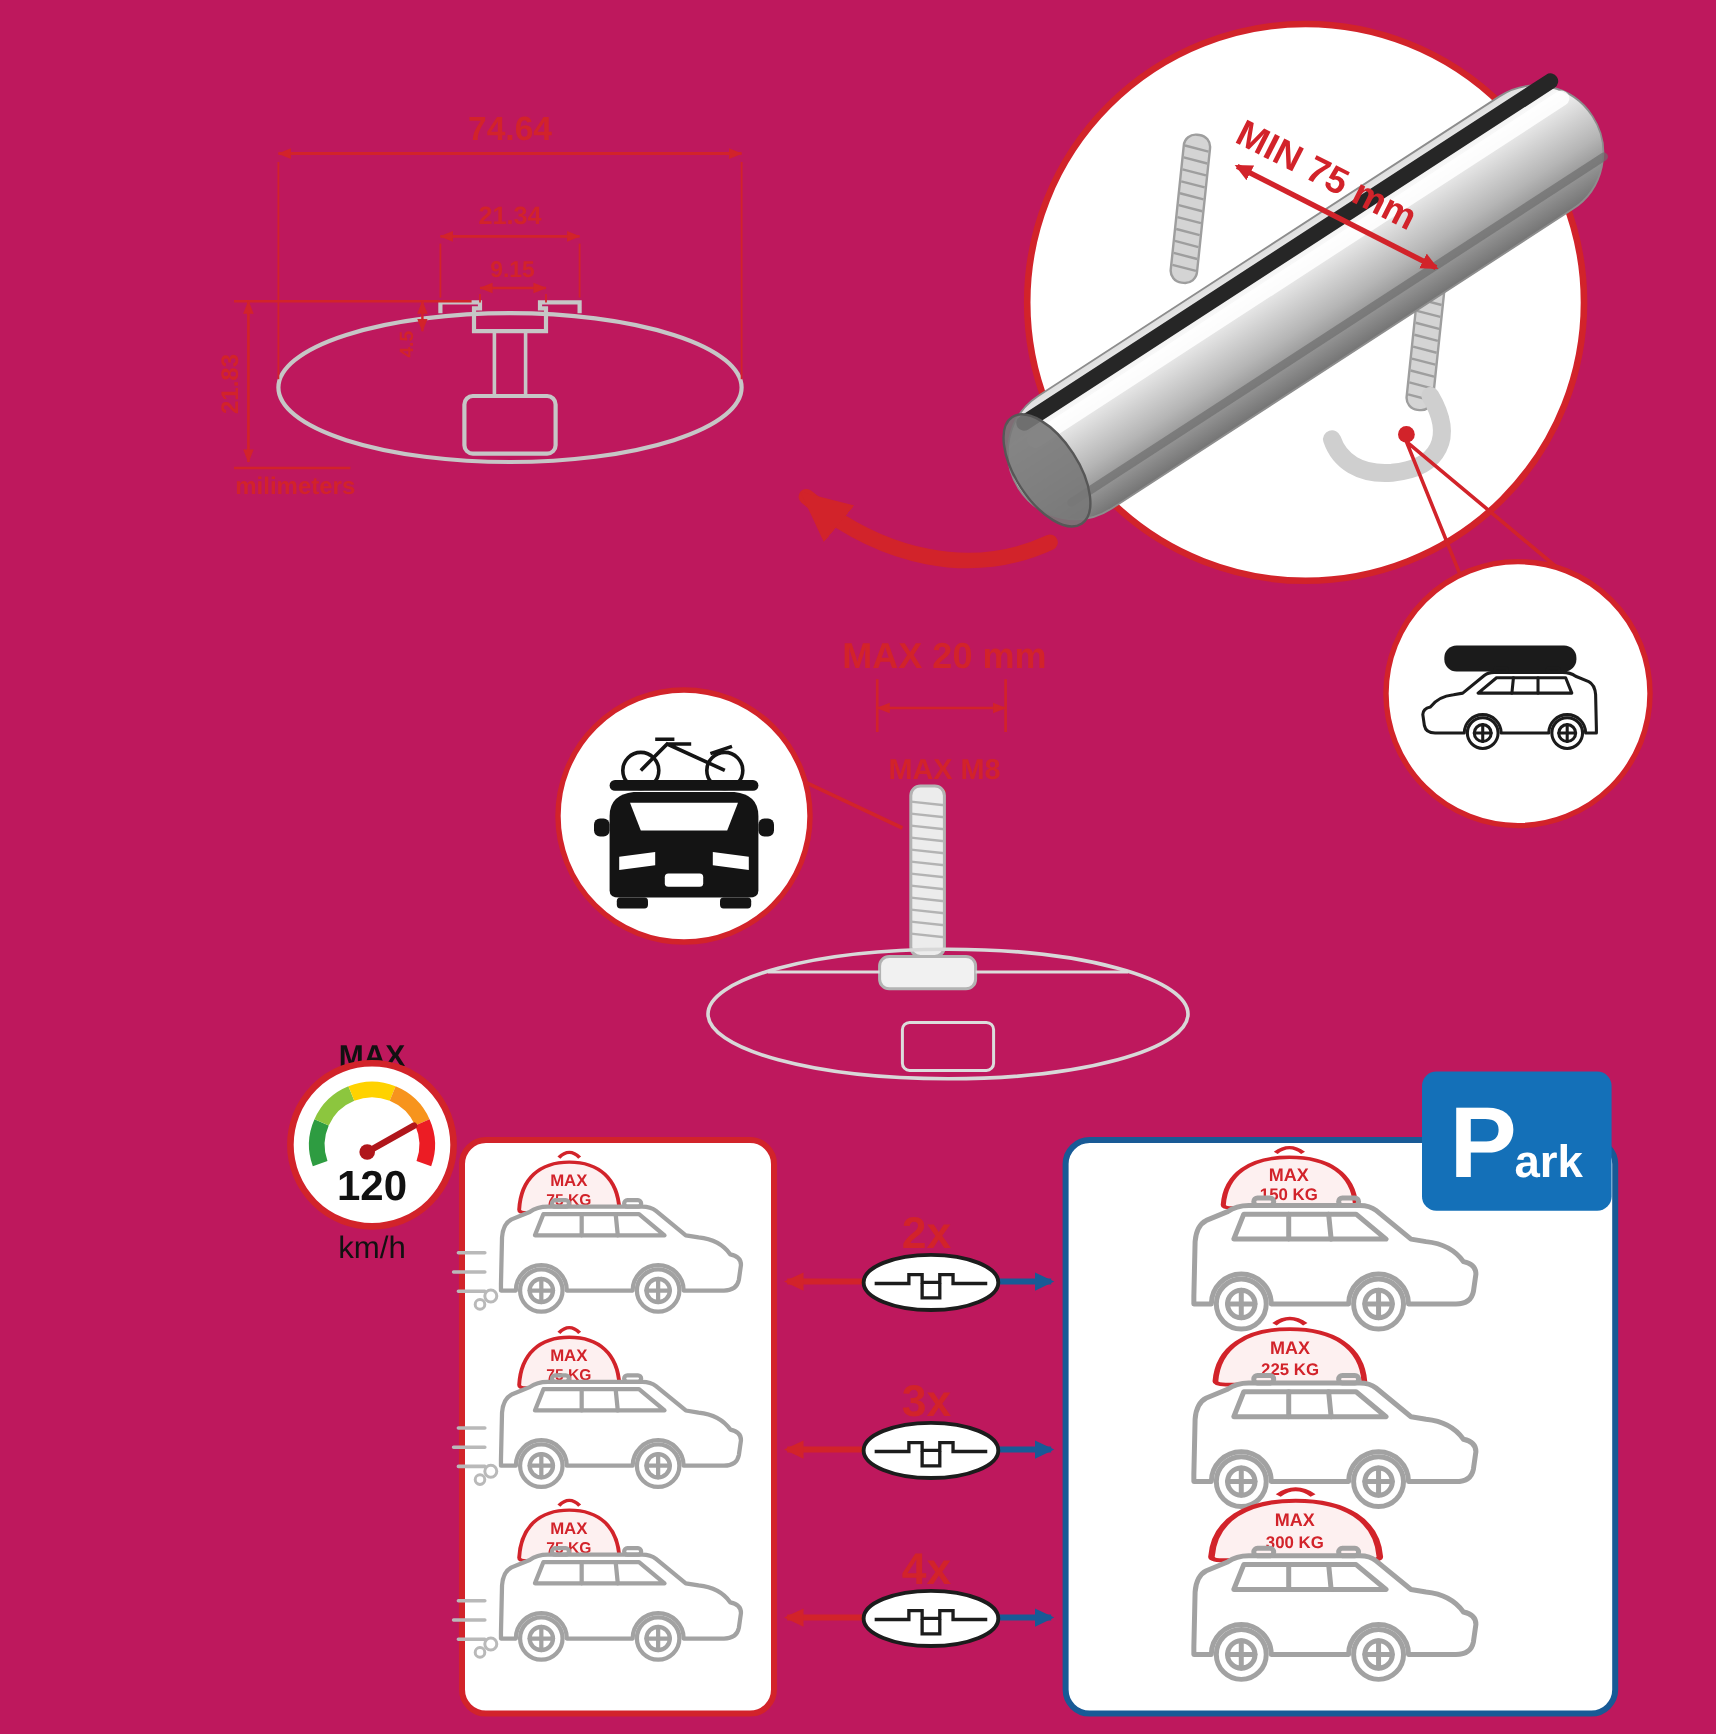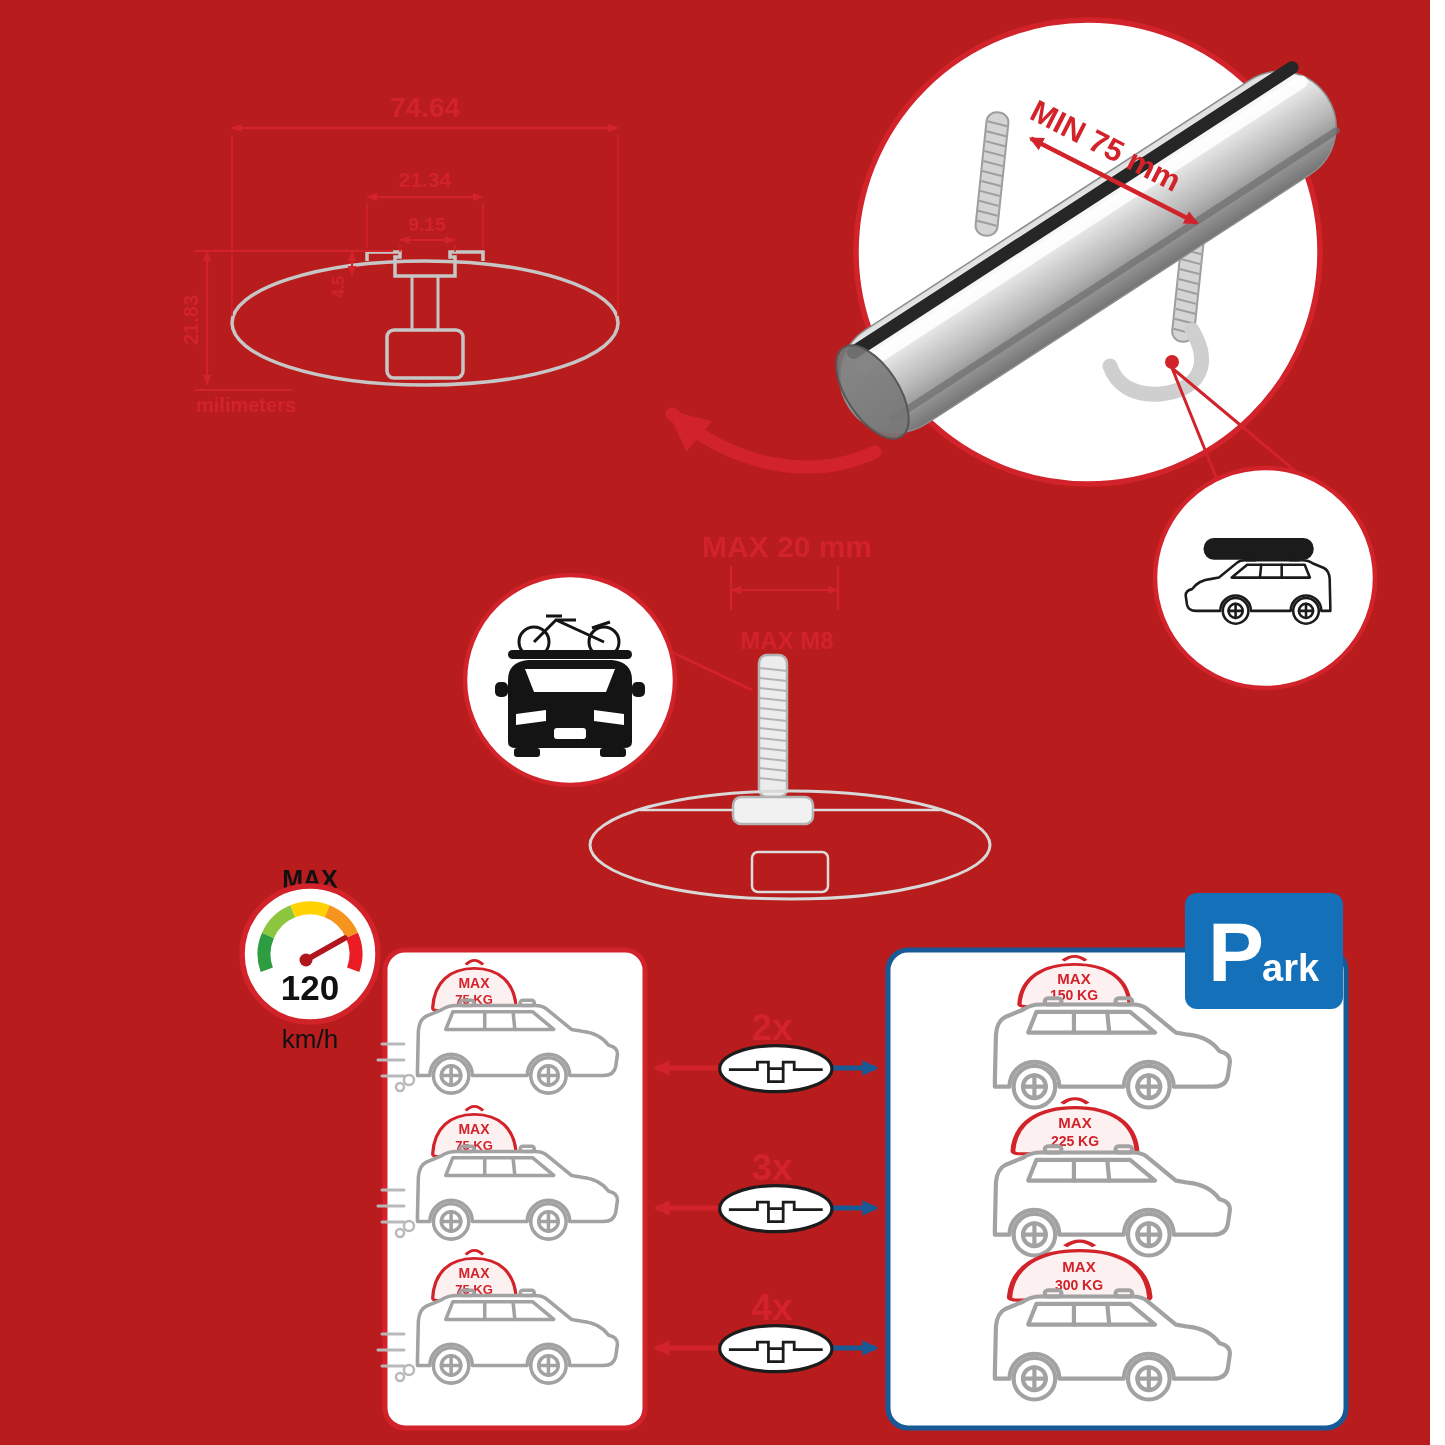--- a/index.html
+++ b/index.html
@@ -1,16 +1,16 @@
 <!DOCTYPE html>
 <html><head>
 <meta charset="utf-8">
 <style>
   html,body{margin:0;padding:0;background:#fff;}
-  .stage{position:relative;width:1430px;height:1445px;background:#b91c1c;overflow:hidden;font-family:"Liberation Sans",sans-serif;}
+  .stage{position:relative;width:1430px;height:1445px;background:#be185d;overflow:hidden;font-family:"Liberation Sans",sans-serif;}
   .stage > svg{position:absolute;left:0;top:0;}
   text{font-family:"Liberation Sans",sans-serif;}
   .dim{fill:#d2232a;font-weight:bold;}
   .domelbl{fill:#d2232a;font-weight:bold;}
   .car-gray{color:#a2a2a2;}
   .car-black{color:#1b1b1b;}
   .dome-red{color:#d2232a;}
 </style>
 </head>
 <body>

